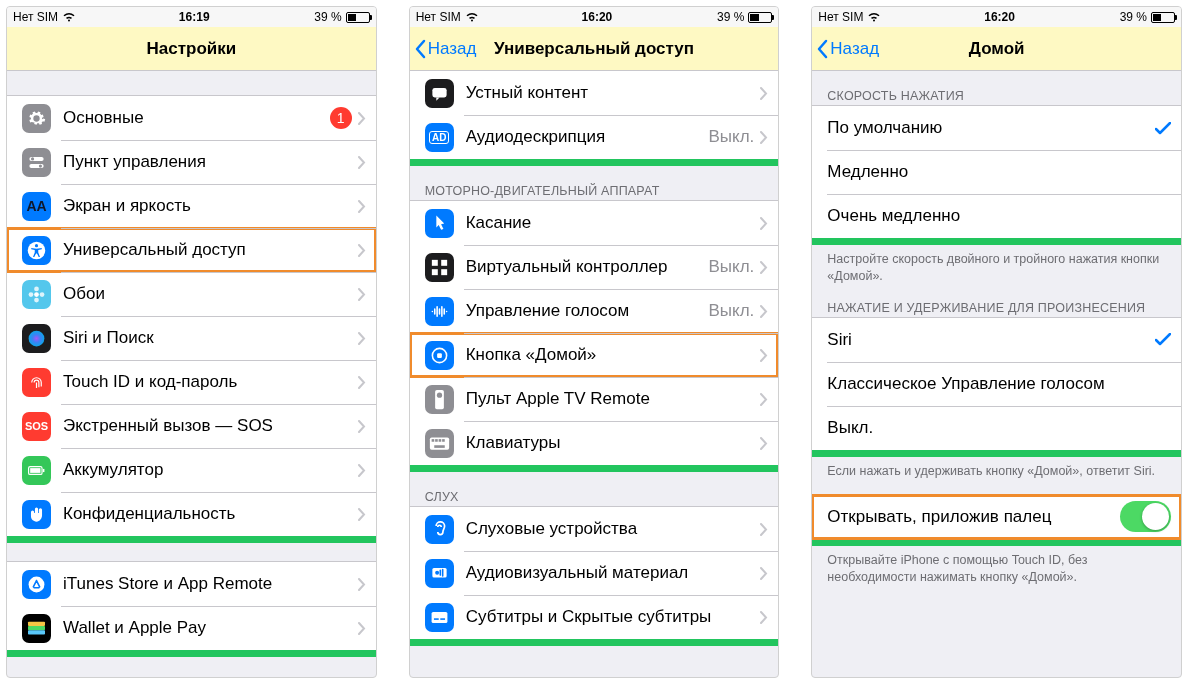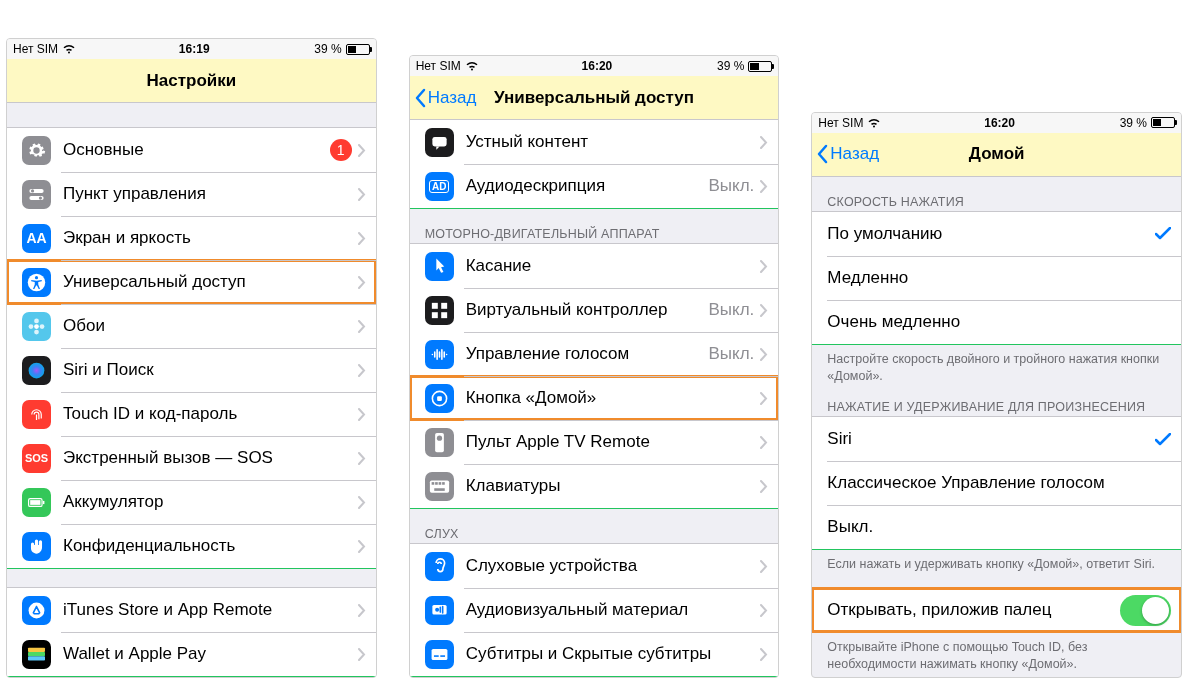--- a/index.html
+++ b/index.html
@@ -1,36 +1,36 @@
 <!DOCTYPE html>
 <html><head>
 <meta charset="utf-8">
 <style>
   * { box-sizing: border-box; margin: 0; padding: 0; }
   body { font-family: -apple-system, "Helvetica Neue", Arial, sans-serif; background: #fff; }
-  .canvas { display: flex; gap: 32px; padding: 6px; width: 1188px; height: 684px; align-items: flex-end; }
+  .canvas { display: flex; gap: 32px; padding: 6px; width: 1188px; height: 684px; }
   .phone { flex: 1; border: 1px solid #d0d0d0; border-radius: 4px; background: #efeff4; display: flex; flex-direction: column; overflow: hidden; }
   
   .status { height: 20px; display: flex; align-items: center; justify-content: space-between; padding: 0 6px; font-size: 12px; color: #000; background: #f7f7f7; }
   .status .left, .status .right { display: flex; align-items: center; gap: 4px; }
   .wifi-icon { width: 12px; height: 10px; position: relative; }
   .wifi-icon svg { display: block; }
   .battery-icon { width: 24px; height: 11px; border: 1px solid #000; border-radius: 2px; position: relative; }
   .battery-icon::after { content:""; position:absolute; right:-3px; top:2px; width:2px; height:5px; background:#000; border-radius:0 1px 1px 0; }
   .battery-fill { position:absolute; left:1px; top:1px; bottom:1px; width:38%; background:#000; }
   
   .nav { height: 44px; background: #fef9c3; border-bottom: 1px solid #c8c7cc; display: flex; align-items: center; position: relative; }
   .nav-title { position:absolute; left:0; right:0; text-align:center; font-size:17px; font-weight:600; color:#000; pointer-events:none; }
   .nav-back { display:flex; align-items:center; color:#007aff; font-size:17px; padding-left:4px; cursor:pointer; }
   .nav-back svg { margin-right:2px; }
   
   .content { flex:1; overflow:hidden; }
   .group-header { font-size:12.5px; color:#6d6d72; padding: 18px 15px 2px 15px; text-transform: uppercase; letter-spacing: 0.2px; }
   .group-footer { font-size:12.5px; color:#6d6d72; padding: 6px 15px 4px 15px; line-height:1.35; }
-  .list { background:#fff; border-top:1px solid #c8c7cc; border-bottom:1px solid #22c55e; }
+  .list { background:#fff; border-top:1px solid #c8c7cc; border-bottom:7px solid #22c55e; }
   .row { display:flex; align-items:center; min-height:44px; padding: 6px 10px 6px 15px; position:relative; cursor:pointer; }
   .row + .row::before { content:""; position:absolute; left:15px; right:0; top:0; height:1px; background:#c8c7cc; }
   .row.with-icon + .row.with-icon::before { left:54px; }
   .row .icon-slot { width:29px; height:29px; border-radius:7px; margin-right:12px; display:flex; align-items:center; justify-content:center; flex-shrink:0; }
   .row .label { flex:1; font-size:17px; color:#000; }
   .row .value { font-size:17px; color:#8e8e93; margin-right:6px; }
   .row .badge { background:#ff3b30; color:#fff; font-size:14px; min-width:22px; height:22px; border-radius:11px; display:flex; align-items:center; justify-content:center; margin-right:6px; padding:0 6px;}
   .chevron { color:#c7c7cc; flex-shrink:0; }
   .check { color:#007aff; flex-shrink:0; }
   .toggle { width:51px; height:31px; border-radius:16px; position:relative; }
@@ -92,21 +92,21 @@
                 <circle cx="17" cy="16.5" r="2" fill="#8e8e93"></circle>
               </svg>
             </span>
             <span class="label">Пункт управления</span>
             <svg class="chevron" width="8" height="13" viewBox="0 0 8 13">
               <path d="M1 1l5 5.5L1 12" stroke="#c7c7cc" stroke-width="2" fill="none" stroke-linecap="round"></path>
             </svg>
           </div>
           <div class="row with-icon">
             <span class="icon-slot" style="background:#007aff">
-              <span style="color:#ffffff;font-weight:700;font-size:14px">AA</span>
+              <span style="color:#0f172a;font-weight:700;font-size:14px">AA</span>
             </span>
             <span class="label">Экран и яркость</span>
             <svg class="chevron" width="8" height="13" viewBox="0 0 8 13">
               <path d="M1 1l5 5.5L1 12" stroke="#c7c7cc" stroke-width="2" fill="none" stroke-linecap="round"></path>
             </svg>
           </div>
           <div class="row with-icon highlight">
             <span class="icon-slot" style="background:#007aff">
               <svg width="21" height="21" viewBox="0 0 24 24">
                 <circle cx="12" cy="12" r="10" fill="#fff"></circle>

